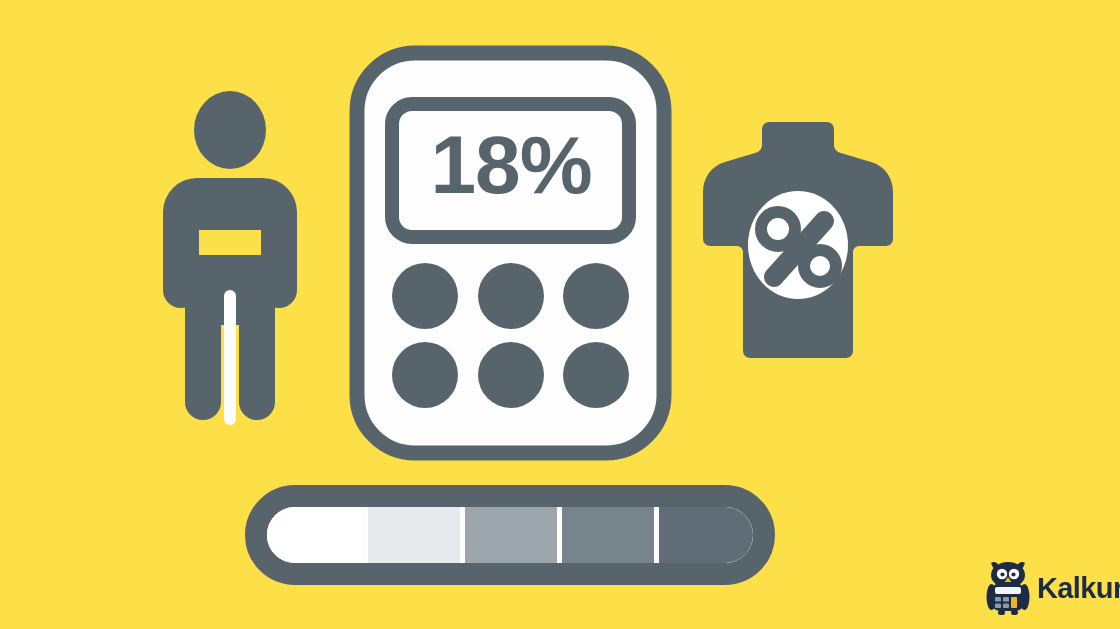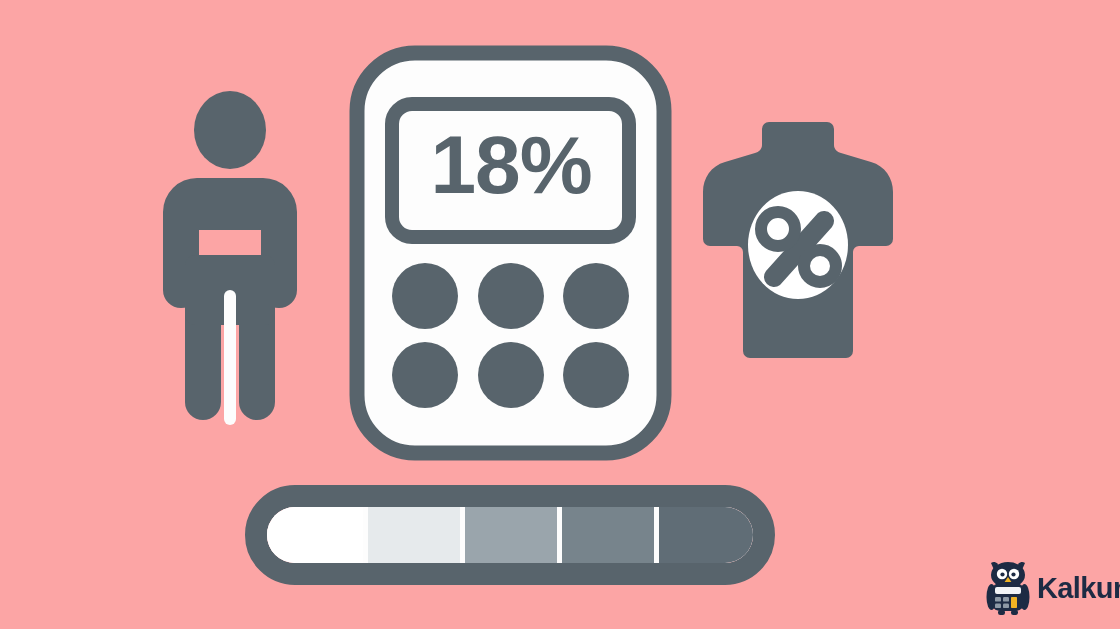--- a/index.html
+++ b/index.html
@@ -8,21 +8,21 @@
     padding: 0;
     background: #ffffff;
   }
   body {
     font-family: "Liberation Sans", sans-serif;
   }
   #stage {
     position: relative;
     width: 1120px;
     height: 629px;
-    background: #fca5a5;
+    background: #fde047;
     overflow: hidden;
   }
   #artboard {
     position: absolute;
     inset: 0;
     width: 1120px;
     height: 629px;
     display: block;
   }
   .logo-wrap {

